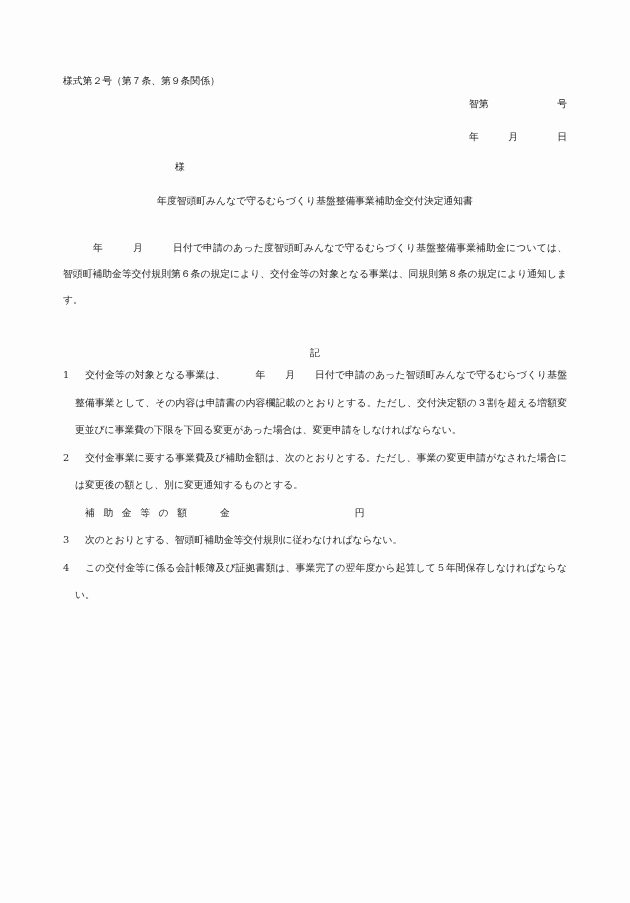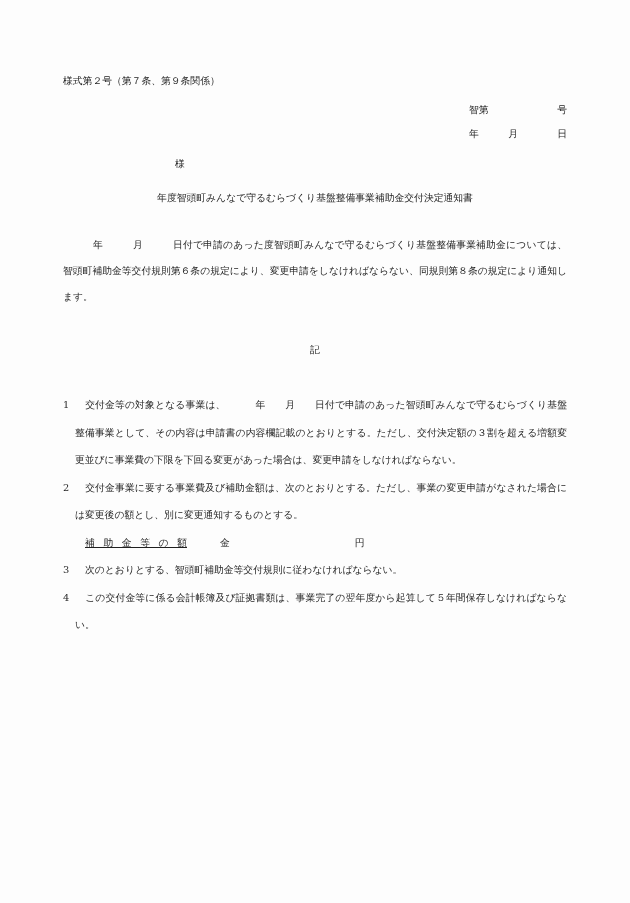--- a/index.html
+++ b/index.html
@@ -8,67 +8,67 @@
     background:#fdfdfd;
     color:#1f1f1f;
     font-family:"DejaVu Serif","Liberation Serif",serif;
     font-size:9.8px;
     overflow:hidden;
   }
   .page { width:504px; padding:73px 63px 0 63px; }
 
   .form-no { line-height:16px; white-space:pre-wrap; }
   .right-line { line-height:16px; text-align:right; white-space:pre-wrap; }
-  .doc-no { margin-top:13px; }
-  .date-line { margin-top:8px; }
+  .doc-no { margin-top:7px; }
+  .date-line { margin-top:17px; }
   .addressee { margin-top:14px; line-height:16px; padding-left:112px; }
   .sender { margin-top:9px; line-height:16px; padding-left:322px; }
   .doc-title { margin-top:18px; line-height:16px; text-align:center; }
   .body-para {
     margin-top:26px; line-height:26px;
     text-align:justify; white-space:pre-wrap;
   }
   .ki { margin-top:32px; line-height:16px; text-align:center; }
 
-  .list { margin-top:33px; line-height:27.5px; }
+  .list { line-height:27.5px; }
   .item {
     text-align:justify; white-space:pre-wrap;
     padding-left:12px; text-indent:-12px;
   }
   .item .num { display:inline-block; width:22px; text-indent:0; white-space:nowrap; }
 
   .amount-row { margin-left:22px; white-space:nowrap; }
   .amount-label {
     display:inline-block;
     text-align:justify; text-align-last:justify;
   }
   .amount-a .amount-label { width:136px; }
   .amount-a .kin { margin-left:42px; }
   .amount-a .yen { margin-left:82px; }
-  .amount-b .amount-label { width:102px;text-decoration:underline; }
+  .amount-b .amount-label { width:102px; }
   .amount-b .kin { margin-left:33px; }
   .amount-b .yen { margin-left:125px; }
 </style>
 </head>
 <body>
 
 <div class="page">
 
   <div class="form-no">様式第２号（第７条、第９条関係）</div>
 
   <div class="right-line doc-no">智第　　　　　　　号</div>
 
   <div class="right-line date-line">年　　　月　　　　日</div>
 
   <div class="addressee">様</div>
 
 
   <div class="doc-title">年度智頭町みんなで守るむらづくり基盤整備事業補助金交付決定通知書</div>
 
-  <div class="body-para">　　　年　　　月　　　日付で申請のあった度智頭町みんなで守るむらづくり基盤整備事業補助金については、智頭町補助金等交付規則第６条の規定により、変更申請をしなければならない、同規則第８条の規定により通知します。</div>
+  <div class="body-para">　　　年　　　月　　　日付で申請のあった度智頭町みんなで守るむらづくり基盤整備事業補助金については、智頭町補助金等交付規則第６条の規定により、交付金等の対象となる事業は、同規則第８条の規定により通知します。</div>
 
   <div class="ki">記</div>
 
   <div class="list">
 
     <div class="item"><span class="num">1</span><span>交付金等の対象となる事業は、　　　年　　月　　日付で申請のあった智頭町みんなで守るむらづくり基盤整備事業として、その内容は申請書の内容欄記載のとおりとする。ただし、交付決定額の３割を超える増額変更並びに事業費の下限を下回る変更があった場合は、変更申請をしなければならない。</span></div>
 
     <div class="item"><span class="num">2</span><span>交付金事業に要する事業費及び補助金額は、次のとおりとする。ただし、事業の変更申請がなされた場合には変更後の額とし、別に変更通知するものとする。</span></div>
 
 

